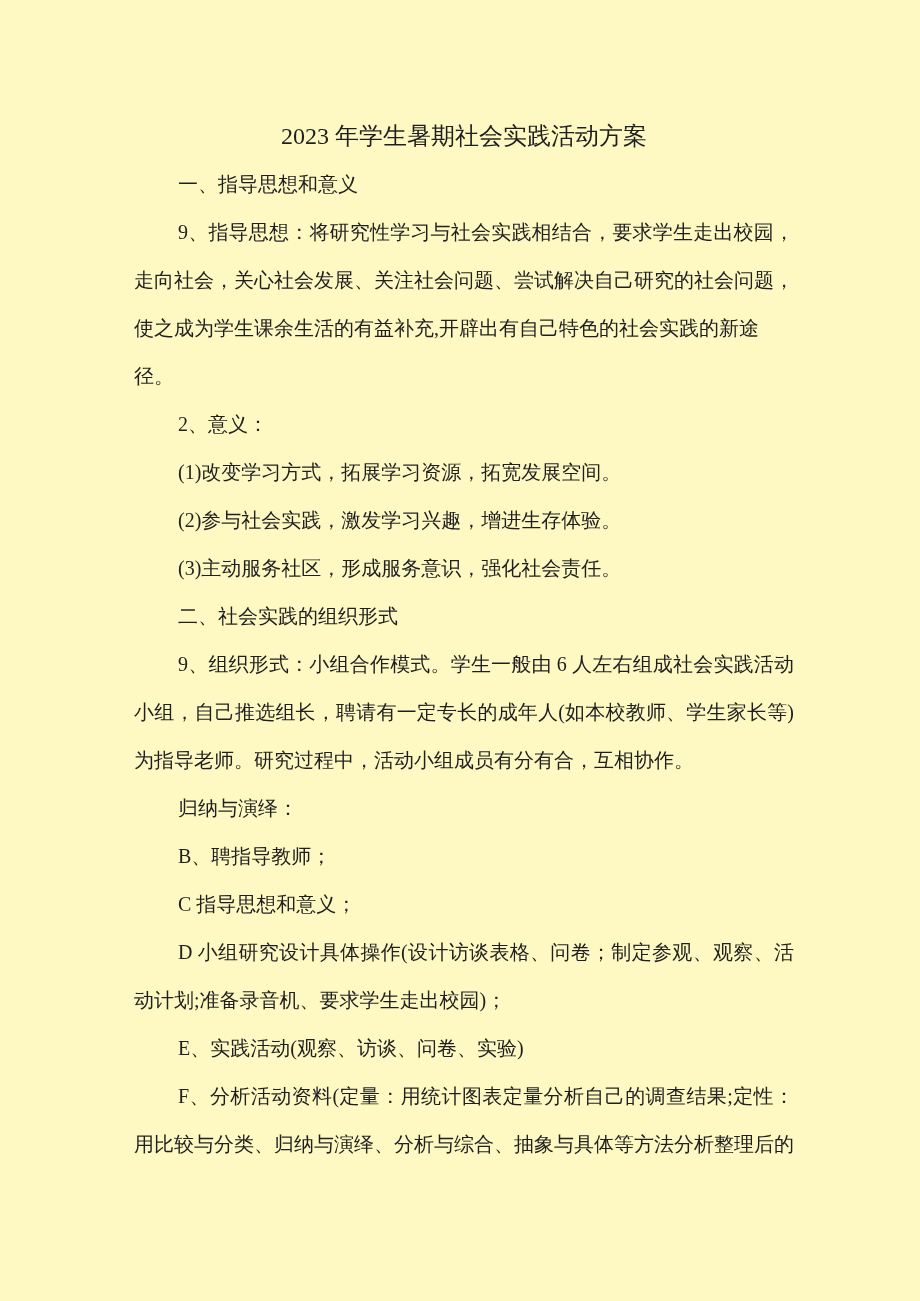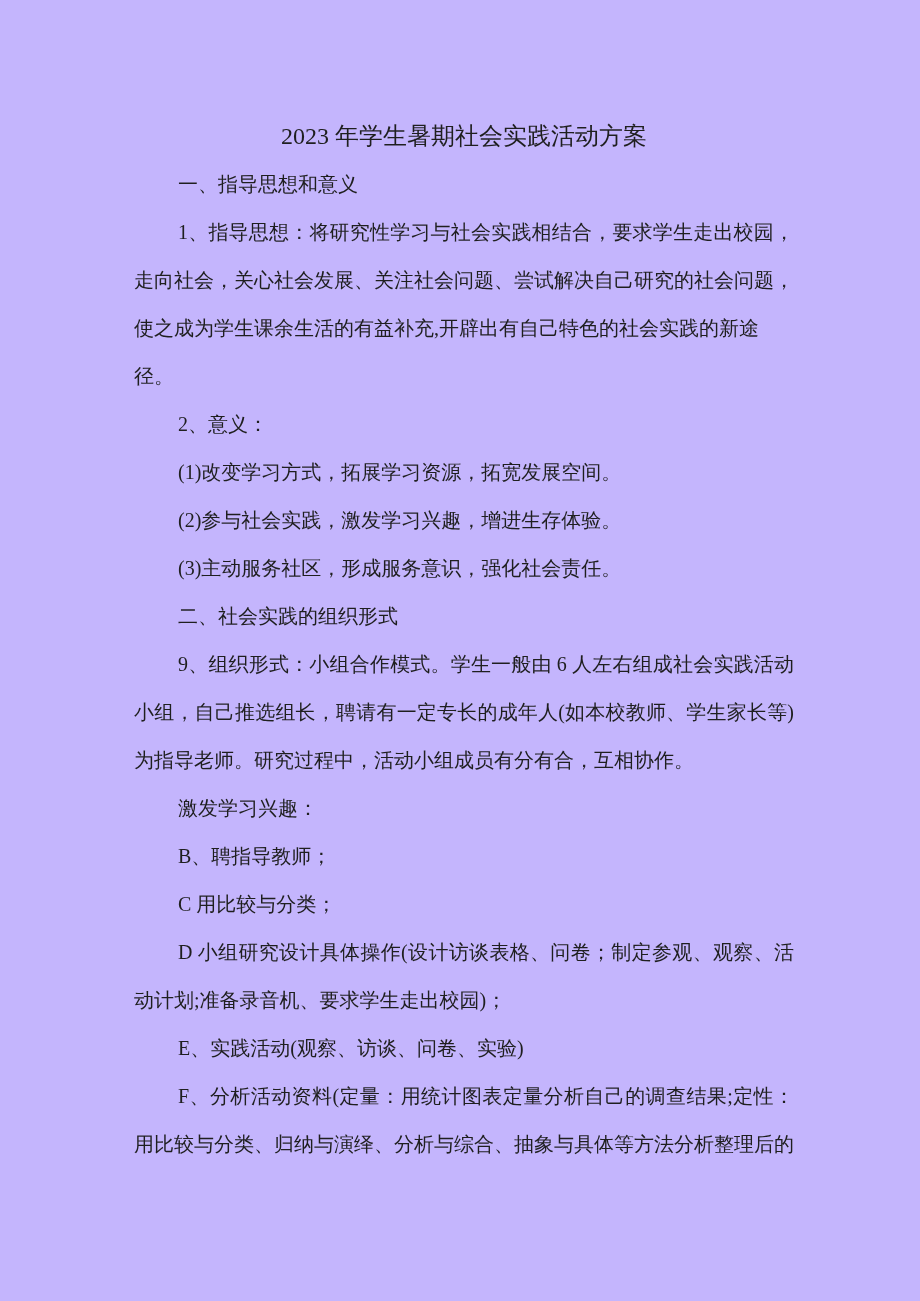--- a/index.html
+++ b/index.html
@@ -5,21 +5,21 @@
   html, body {
     margin: 0;
     padding: 0;
     background: #ffffff;
   }
   .page {
     position: relative;
     box-sizing: border-box;
     width: 920px;
     height: 1301px;
-    background: #c4b5fd;
+    background: #fef9c3;
     padding: 112px 126px 0 134px;
     overflow: hidden;
     font-family: "Liberation Serif", "DejaVu Serif", serif;
     color: #1f1f1f;
   }
   .doc-title {
     font-size: 24px;
     line-height: 48px;
     text-align: center;
     white-space: nowrap;
@@ -39,33 +39,33 @@
     text-align-last: justify;
   }
 </style>
 </head>
 <body>
 
 <div class="page">
   <div class="doc-title">2023 年学生暑期社会实践活动方案</div>
   <div class="doc-body">
       <div class="line indent">一、指导思想和意义</div>
-      <div class="line indent fill">1、指导思想：将研究性学习与社会实践相结合，要求学生走出校园，</div>
+      <div class="line indent fill">9、指导思想：将研究性学习与社会实践相结合，要求学生走出校园，</div>
       <div class="line fill">走向社会，关心社会发展、关注社会问题、尝试解决自己研究的社会问题，</div>
       <div class="line">使之成为学生课余生活的有益补充,开辟出有自己特色的社会实践的新途径。</div>
       <div class="line indent">2、意义：</div>
       <div class="line indent">(1)改变学习方式，拓展学习资源，拓宽发展空间。</div>
       <div class="line indent">(2)参与社会实践，激发学习兴趣，增进生存体验。</div>
       <div class="line indent">(3)主动服务社区，形成服务意识，强化社会责任。</div>
       <div class="line indent">二、社会实践的组织形式</div>
       <div class="line indent fill">9、组织形式：小组合作模式。学生一般由 6 人左右组成社会实践活动</div>
       <div class="line fill">小组，自己推选组长，聘请有一定专长的成年人(如本校教师、学生家长等)</div>
       <div class="line">为指导老师。研究过程中，活动小组成员有分有合，互相协作。</div>
-      <div class="line indent">激发学习兴趣：</div>
+      <div class="line indent">归纳与演绎：</div>
       <div class="line indent">B、聘指导教师；</div>
-      <div class="line indent">C 用比较与分类；</div>
+      <div class="line indent">C 指导思想和意义；</div>
       <div class="line indent fill">D 小组研究设计具体操作(设计访谈表格、问卷；制定参观、观察、活</div>
       <div class="line">动计划;准备录音机、要求学生走出校园)；</div>
       <div class="line indent">E、实践活动(观察、访谈、问卷、实验)</div>
       <div class="line indent fill">F、分析活动资料(定量：用统计图表定量分析自己的调查结果;定性：</div>
       <div class="line fill">用比较与分类、归纳与演绎、分析与综合、抽象与具体等方法分析整理后的</div>
     </div>
 </div>
 
 </body></html>

